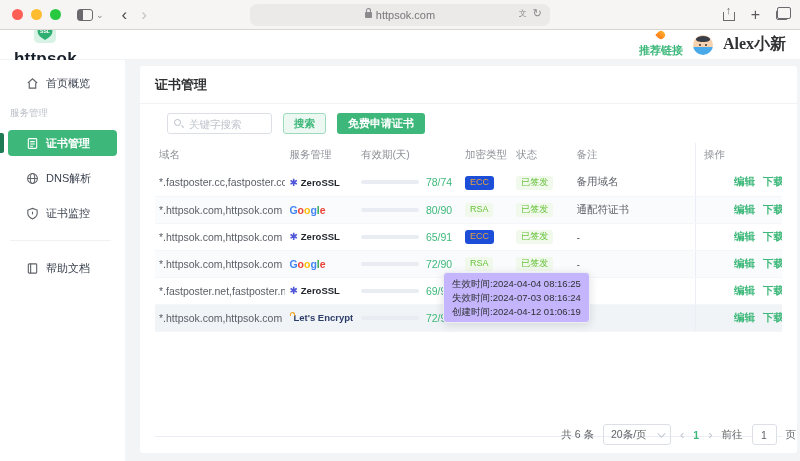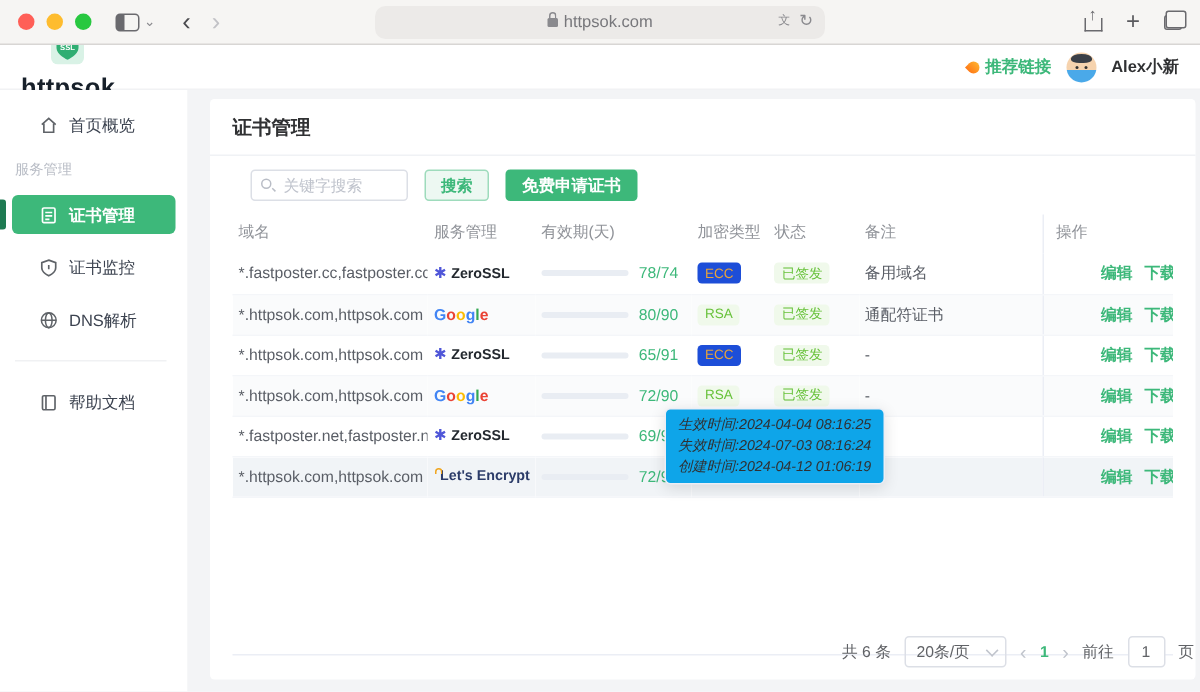--- a/index.html
+++ b/index.html
@@ -35,30 +35,30 @@
   .tabs-ic { width:12px; height:10px; border:1.3px solid #6a6a6e; border-radius:2px; position:relative; }
   .tabs-ic::before { content:''; position:absolute; right:-4px; top:-4px; width:12px; height:10px;
     border:1.3px solid #6a6a6e; border-radius:2px; background:#f6f5f3; }
 
   
   .app-header { height:30px; background:#fff; display:flex; align-items:center;
     padding:0 14px; border-bottom:1px solid #f1f2f4; }
   .brand { display:flex; align-items:center; gap:6px;flex-direction:column; }
   .brand-name { font-size:17px; font-weight:800; color:#17202a; letter-spacing:.2px; }
   .hdr-right { margin-left:auto; display:flex; align-items:center; gap:10px; }
-  .promo { display:flex; align-items:center; gap:4px; color:#3db87a; font-size:11px; font-weight:600; }
+  .promo { display:flex; align-items:center; gap:4px; color:#3db87a; font-size:11px; font-weight:600;flex-direction:column; }
   .flame { width:8px; height:8px; background:linear-gradient(#ff7a18,#ffb02e);
     border-radius:50% 0 50% 50%; transform:rotate(-135deg); }
   .avatar { width:20px; height:20px; border-radius:50%; overflow:hidden; position:relative;
     background:linear-gradient(#f6d3ae 58%, #4aa9e9 58%); }
   .avatar::before { content:''; position:absolute; top:1px; left:3px; right:3px; height:6px;
     background:#3a3f47; border-radius:50% 50% 40% 40%; }
   .avatar::after { content:''; position:absolute; top:9px; left:6px; width:2px; height:2px;
     background:#333; border-radius:50%; box-shadow:6px 0 0 #333; }
-  .username { font-size:11px; color:#303133; font-weight:600; }
+  .username { font-size:16px; color:#303133; font-weight:600;font-family:Liberation Serif, serif; }
 
   
   .page-body { display:flex; height:401px; }
   .sidebar { width:125px; background:#fff; padding:10px 8px 0 0; flex-shrink:0; }
   .s-item { height:26px; display:flex; align-items:center; gap:7px; padding-left:18px;
     margin:0 0 9px 8px; border-radius:4px; font-size:11px; color:#3c4350; }
   .s-item .s-ic { display:flex; color:#5f6368; }
   .s-item.active { background:#3db87a; color:#fff; position:relative; font-weight:600; }
   .s-item.active .s-ic { color:#fff; }
   .s-item.active::before { content:''; position:absolute; left:-8px; top:3px; bottom:3px;
@@ -114,23 +114,23 @@
   .prog-txt { color:#3db87a; font-size:10.5px; }
 
   .badge { display:inline-block; font-size:9px; padding:2.5px 5px; border-radius:3px; line-height:1; }
   .badge.ecc { color:#e6a23c; background:#1d4ed8; }
   .badge.rsa, .badge.issued { color:#67c23a; background:#f0f9eb; }
 
   .ops { display:flex; gap:8px;margin-left:30px; }
   .op-link { color:#3db87a; font-size:10.5px; font-weight:600; cursor:pointer; }
 
   
-  .tooltip { position:absolute; left:303px; top:206px; z-index:6; background:#0ea5e9;
+  .tooltip { position:absolute; left:303px; top:206px; z-index:6; background:#c4b5fd;
     border:1px solid #ebeef5; border-radius:4px; box-shadow:0 2px 10px rgba(0,0,0,.12);
-    padding:4px 8px; font-size:9.5px; color:#303133; line-height:1.45; white-space:nowrap;font-style:italic; }
+    padding:4px 8px; font-size:9.5px; color:#303133; line-height:1.45; white-space:nowrap; }
 
   
   .pagination { position:absolute; right:1px; bottom:8px; display:flex; align-items:center;
     gap:9px; font-size:10.5px; color:#606266; }
   .psize { width:68px; height:21px; border:1px solid #dcdfe6; border-radius:3px;
     display:flex; align-items:center; justify-content:space-between; padding:0 7px; cursor:pointer; }
   .psize .chev { width:6px; height:6px; border-right:1.2px solid #c0c4cc;
     border-bottom:1.2px solid #c0c4cc; transform:rotate(45deg) translateY(-2px); }
   .pg-arrow { color:#c0c4cc; font-size:13px; line-height:1; cursor:pointer; }
   .pg-num { color:#3db87a; font-weight:700; cursor:pointer; }
@@ -203,36 +203,36 @@
         <span class="s-ic">
           <svg width="13" height="13" viewBox="0 0 14 14" fill="none" stroke="currentColor" stroke-width="1.2">
             <rect x="2.5" y="1.8" width="9" height="10.5" rx="1"></rect>
             <path d="M4.5 5 H9.5 M4.5 7.5 H9.5 M4.5 10 H7.5"></path>
           </svg>
         </span>
         <span>证书管理</span>
       </div>
       <div class="s-item">
         <span class="s-ic">
-          <svg width="13" height="13" viewBox="0 0 14 14" fill="none" stroke="currentColor" stroke-width="1.2">
-            <path d="M7 1.5 L12 3.3 V7 C12 10.5 7 12.8 7 12.8 C7 12.8 2 10.5 2 7 V3.3 Z"></path>
-            <path d="M7 5 V8"></path>
-          </svg>
-        </span>
-        <span>证书监控</span>
-      </div>
-      <div class="s-item">
-        <span class="s-ic">
           <svg width="13" height="13" viewBox="0 0 14 14" fill="none" stroke="currentColor" stroke-width="1.1">
             <circle cx="7" cy="7" r="5.3"></circle>
             <path d="M1.7 7 H12.3"></path>
             <ellipse cx="7" cy="7" rx="2.4" ry="5.3"></ellipse>
           </svg>
         </span>
         <span>DNS解析</span>
+      </div>
+      <div class="s-item">
+        <span class="s-ic">
+          <svg width="13" height="13" viewBox="0 0 14 14" fill="none" stroke="currentColor" stroke-width="1.2">
+            <path d="M7 1.5 L12 3.3 V7 C12 10.5 7 12.8 7 12.8 C7 12.8 2 10.5 2 7 V3.3 Z"></path>
+            <path d="M7 5 V8"></path>
+          </svg>
+        </span>
+        <span>证书监控</span>
       </div>
       <div class="s-divider"></div>
       <div class="s-item">
         <span class="s-ic">
           <svg width="13" height="13" viewBox="0 0 14 14" fill="none" stroke="currentColor" stroke-width="1.2">
             <rect x="2.5" y="2" width="9" height="10" rx="1"></rect>
             <path d="M5 2 V12"></path>
           </svg>
         </span>
         <span>帮助文档</span>

